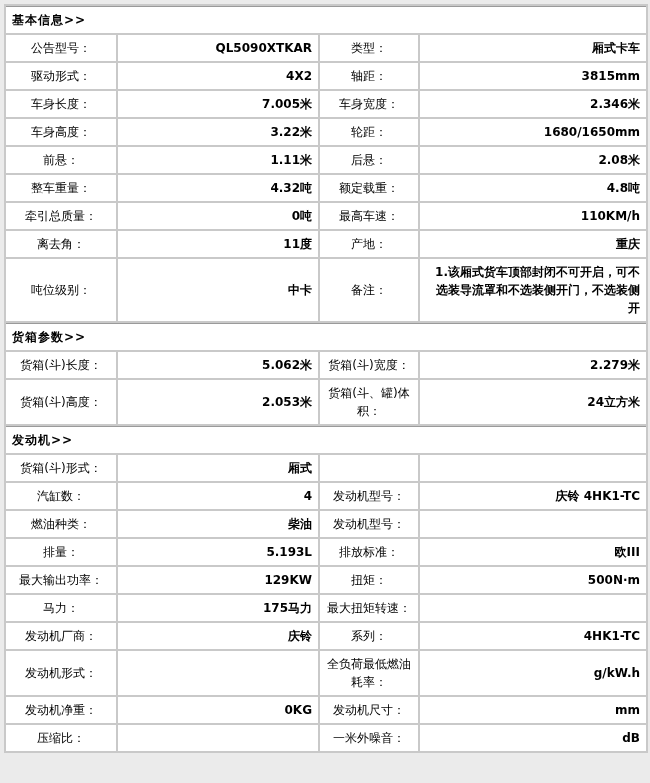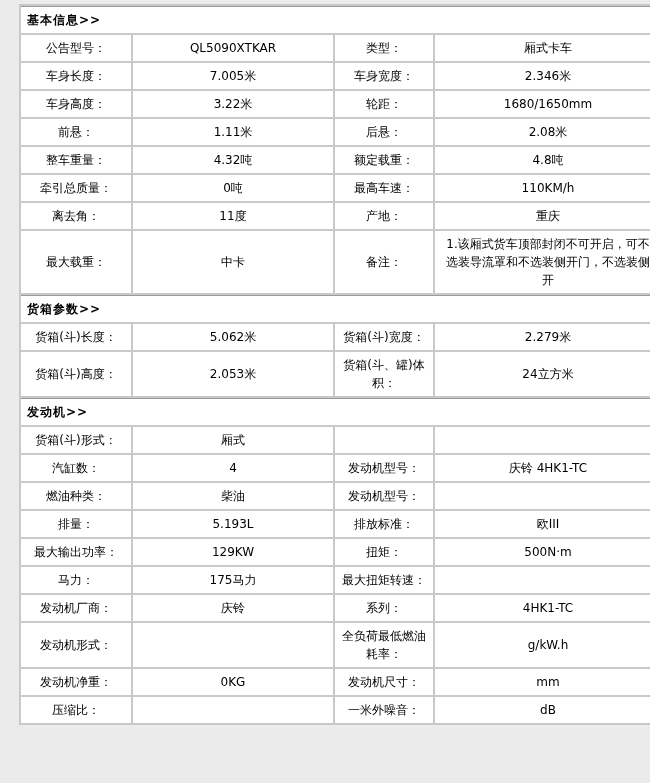--- a/index.html
+++ b/index.html
@@ -6,21 +6,21 @@
     margin: 0;
     padding: 0;
     background: #ebebeb;
     font-family: "DejaVu Sans", "Liberation Sans", sans-serif;
   }
   .page {
     width: 650px;
     height: 783px;
     background: #ebebeb;
     box-sizing: border-box;
-    padding: 4px 3px 3px 19px;
+    padding: 4px 3px 3px 4px;
     overflow: hidden;
   }
   table.spec-table {
     width: 644px;
     border-collapse: separate;
     border-spacing: 2px;
     background: #c9c9c9;
     table-layout: fixed;
   }
   table.spec-table td {
@@ -40,22 +40,23 @@
     color: #1a1a1a;
     padding: 5px 8px 4px 8px;
     letter-spacing: 1px;
   }
   td.label {
     text-align: center;
     color: #333;
     padding-right: 7px;
   }
   td.value {
-    text-align: center;
+    text-align: right;
     padding-left: 10px;
+    font-weight: bold;
   }
   col.c-label1 { width: 110px; }
   col.c-value1 { width: 200px; }
   col.c-label2 { width: 98px; }
   col.c-value2 { width: auto; }
 </style>
 </head>
 <body>
 
 <div class="page">
@@ -70,20 +71,26 @@
         <tr>
           <td colspan="4" class="section-header">基本信息&gt;&gt;</td>
         </tr>
         <tr>
           <td class="label">公告型号：</td>
           <td class="value">QL5090XTKAR</td>
           <td class="label">类型：</td>
           <td class="value">厢式卡车</td>
         </tr>
         <tr>
+          <td class="label">驱动形式：</td>
+          <td class="value">4X2</td>
+          <td class="label">轴距：</td>
+          <td class="value">3815mm</td>
+        </tr>
+        <tr>
           <td class="label">车身长度：</td>
           <td class="value">7.005米</td>
           <td class="label">车身宽度：</td>
           <td class="value">2.346米</td>
         </tr>
         <tr>
           <td class="label">车身高度：</td>
           <td class="value">3.22米</td>
           <td class="label">轮距：</td>
           <td class="value">1680/1650mm</td>
@@ -106,21 +113,21 @@
           <td class="label">最高车速：</td>
           <td class="value">110KM/h</td>
         </tr>
         <tr>
           <td class="label">离去角：</td>
           <td class="value">11度</td>
           <td class="label">产地：</td>
           <td class="value">重庆</td>
         </tr>
         <tr>
-          <td class="label">最大载重：</td>
+          <td class="label">吨位级别：</td>
           <td class="value">中卡</td>
           <td class="label">备注：</td>
           <td class="value">1.该厢式货车顶部封闭不可开启，可不选装导流罩和不选装侧开门，不选装侧开</td>
         </tr>
         <tr>
           <td colspan="4" class="section-header">货箱参数&gt;&gt;</td>
         </tr>
         <tr>
           <td class="label">货箱(斗)长度：</td>
           <td class="value">5.062米</td>

